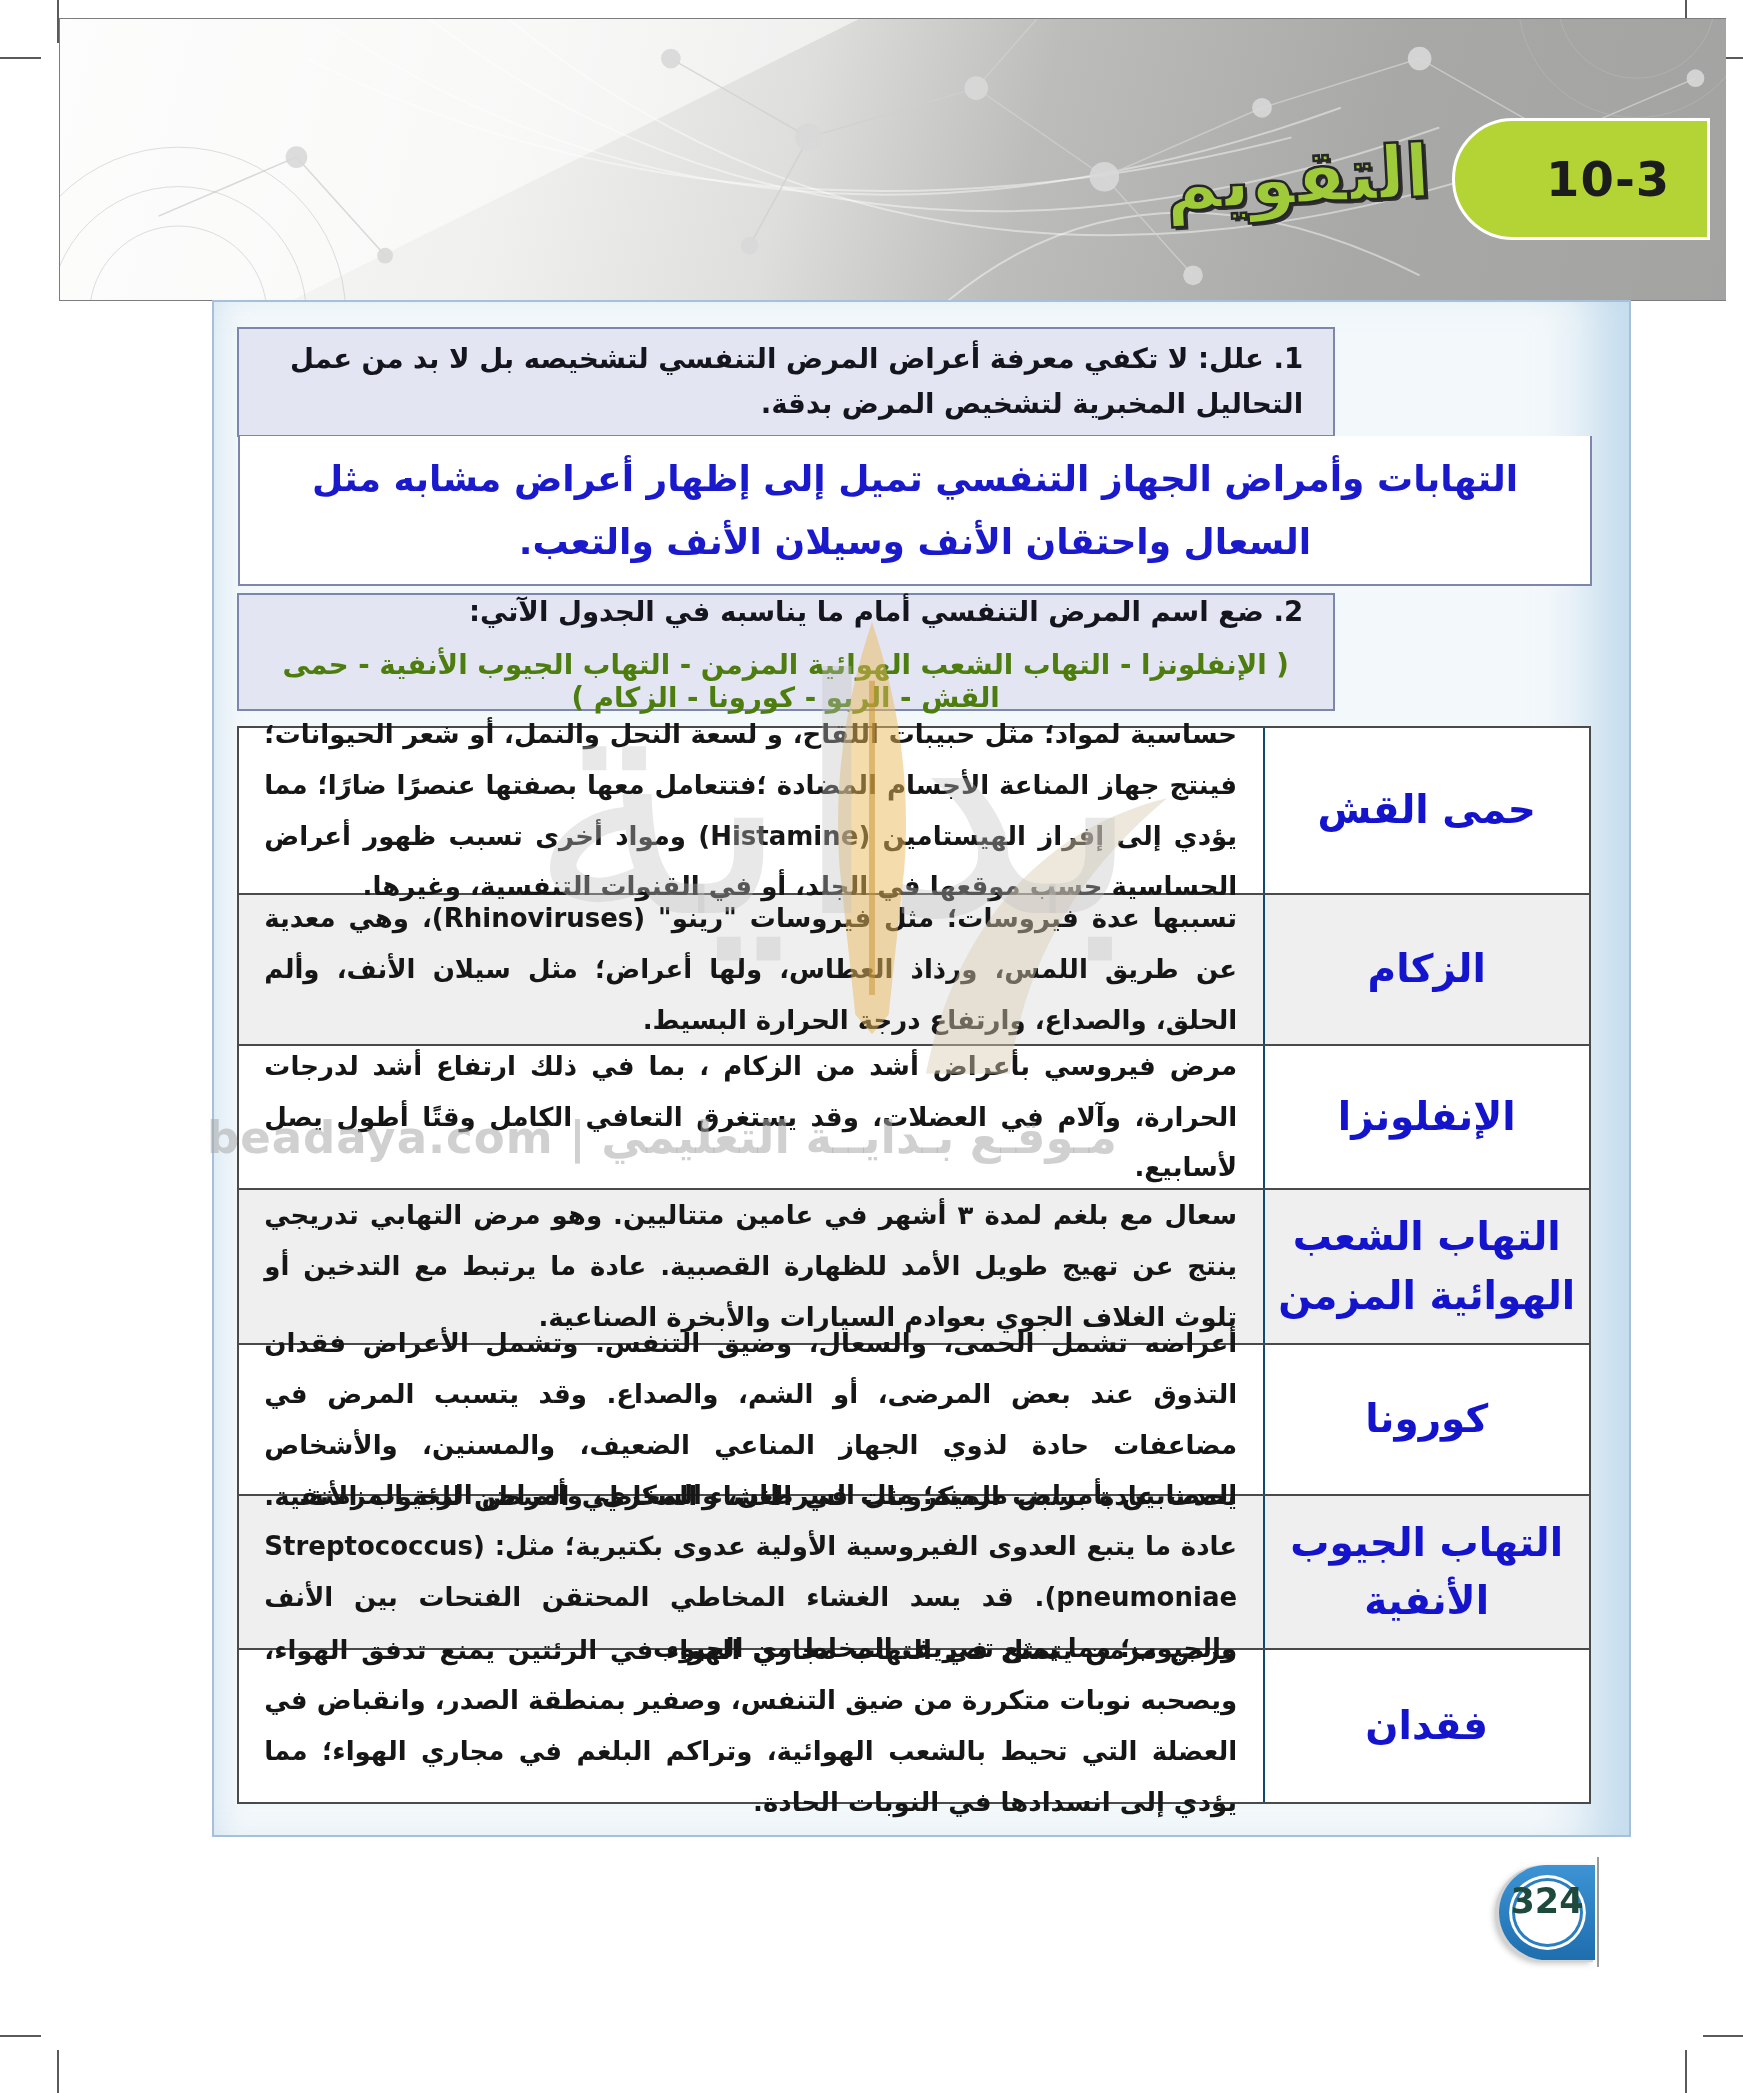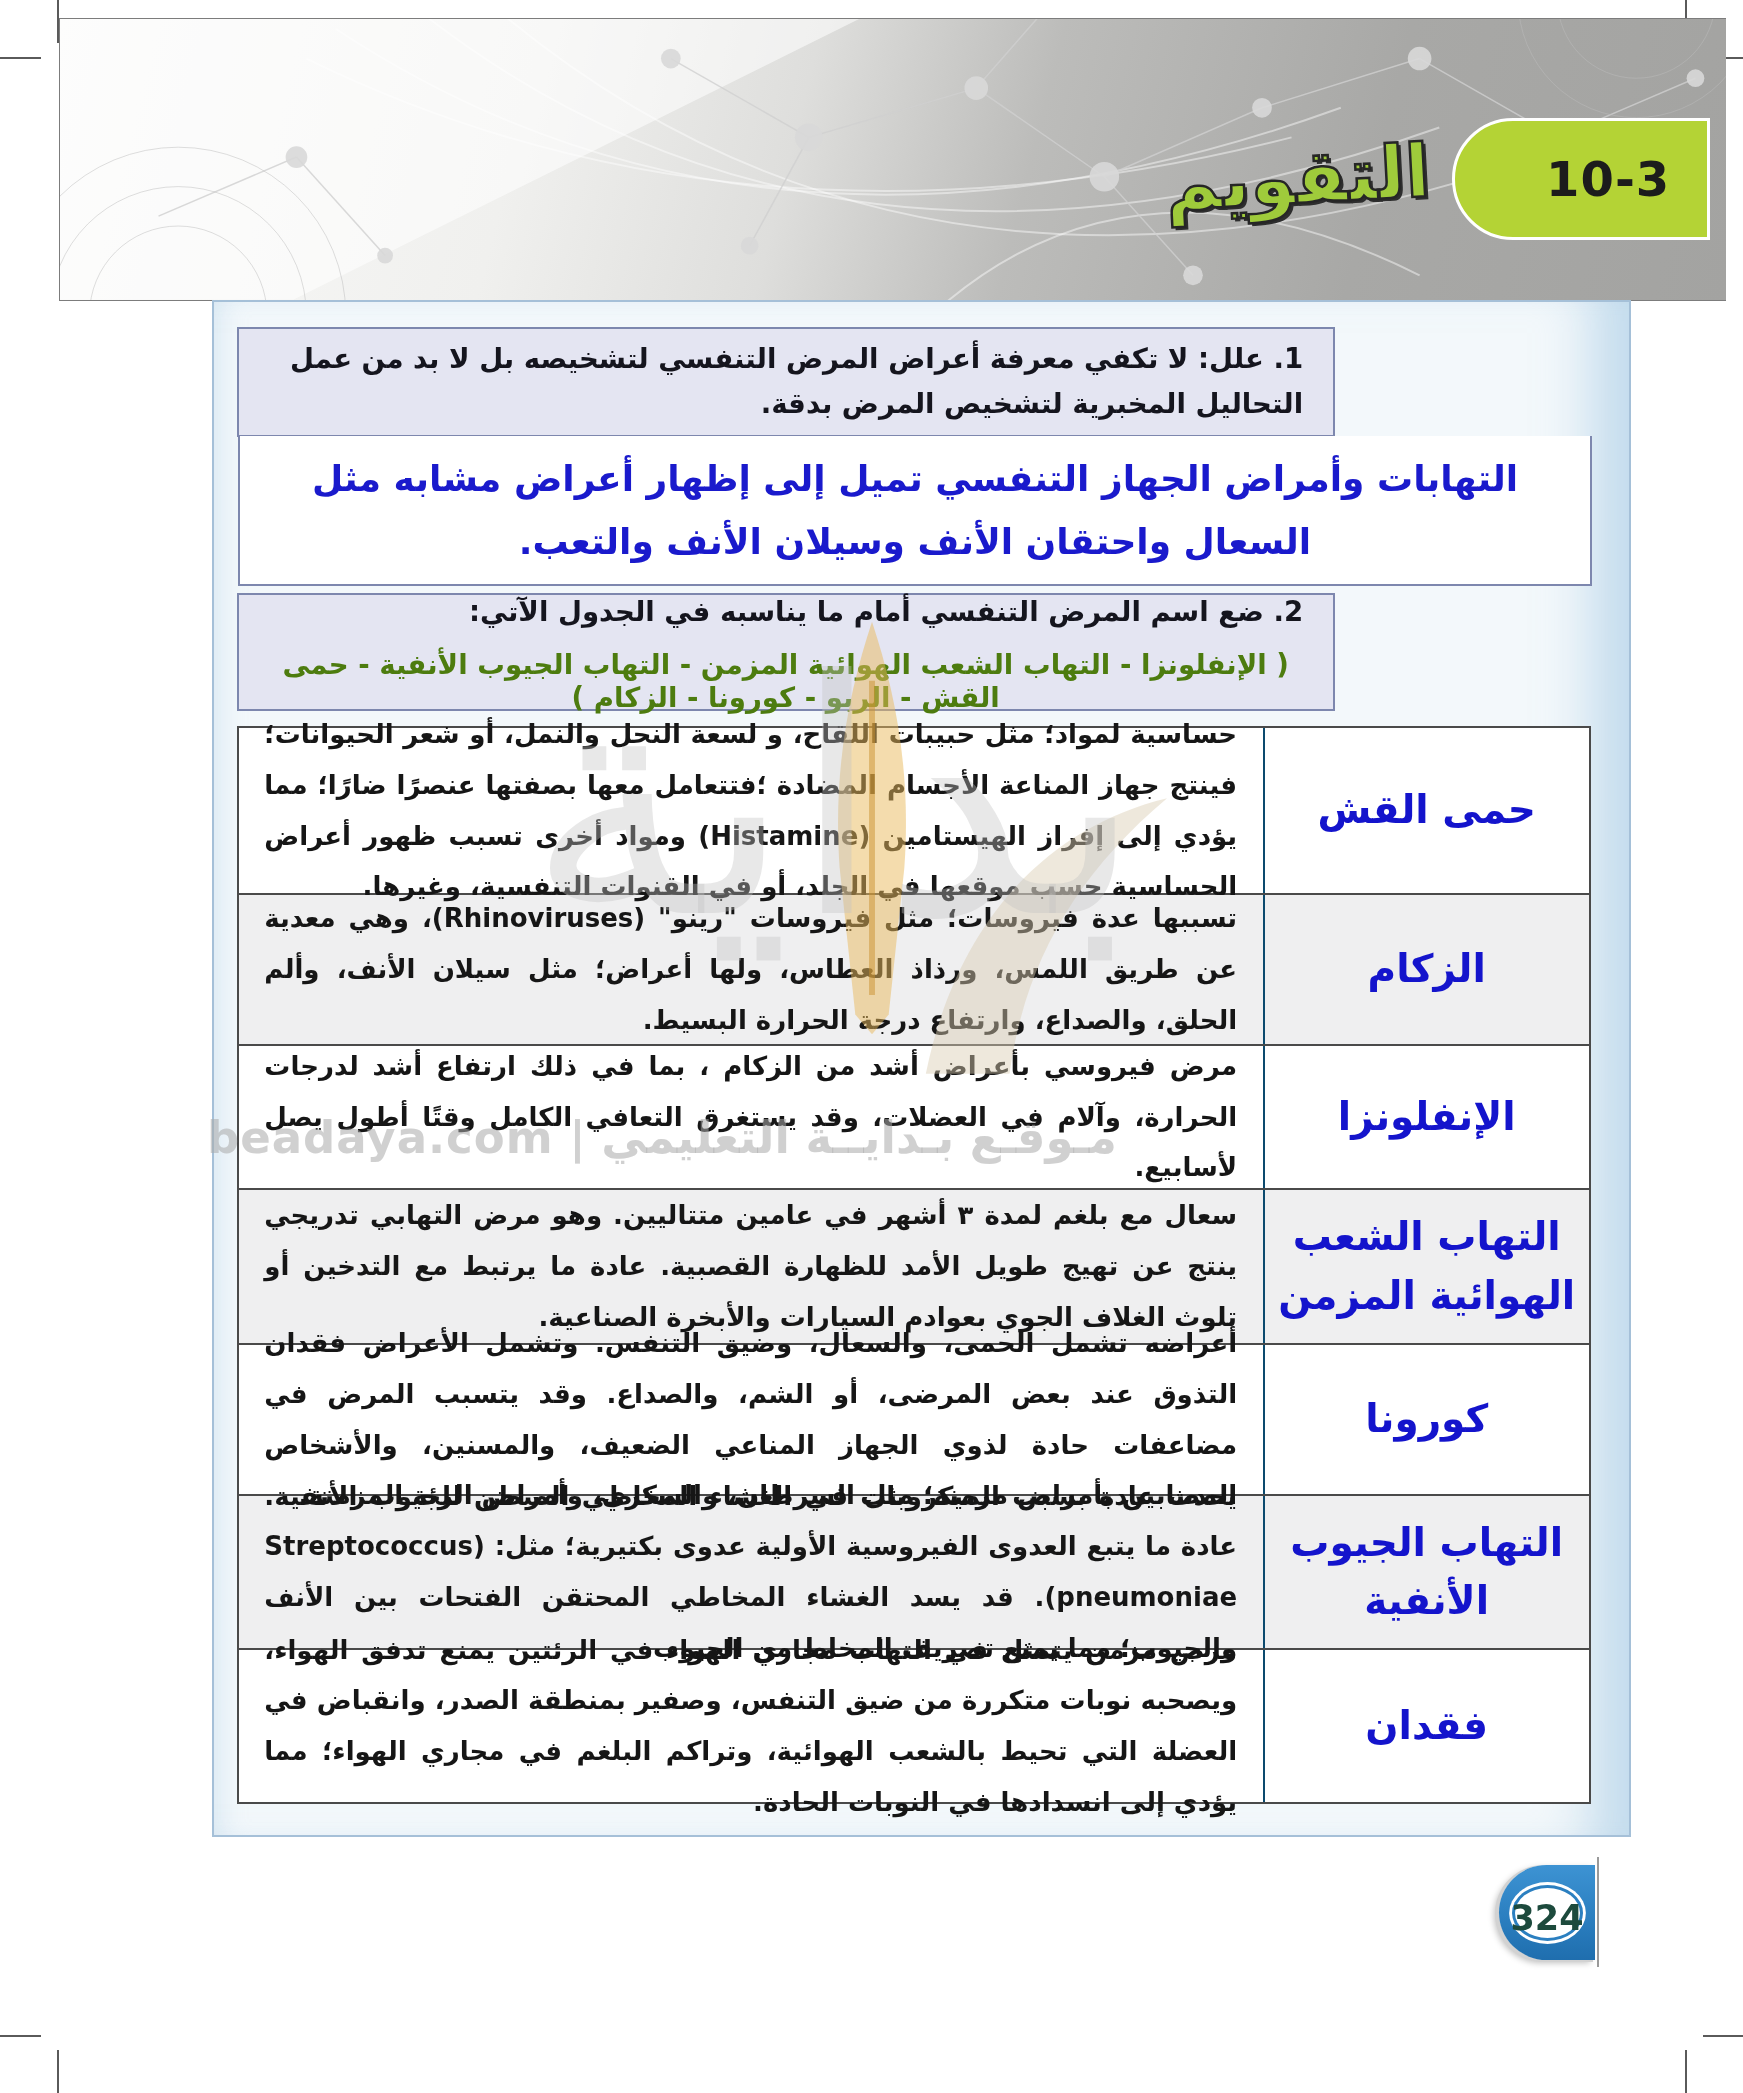--- a/index.html
+++ b/index.html
@@ -112,23 +112,23 @@
   .wm-shape{position:absolute;}
   
   .page-badge{
     position:absolute;left:1499px;top:1865px;width:96px;height:95px;
     background:linear-gradient(180deg,#3d93d3 0%,#2b7fc0 55%,#1f6eae 100%);
     border-radius:49px 0 0 49px;
     box-shadow:-3px 1px 0 1px #d2d2d2, -4.9px 3px 5.9px rgba(0,0,0,.25);
     display:flex;align-items:center;justify-content:center;
   }
   .page-badge .circle{
-    width:65px;height:50px;background:#ffffff;border-radius:50%;
+    width:65px;height:63px;background:#ffffff;border-radius:50%;
     box-shadow:0 0 0 3px #2b7fc0, 0 0 0 5.9px #ffffff;
-    display:flex;align-items:flex-end;justify-content:center;
+    display:flex;align-items:flex-start;justify-content:center;
   }
   .page-badge .num{font-size:35px;font-weight:bold;color:#1d4a3d;direction:ltr;}
   .edge-line{position:absolute;left:1597px;top:1857px;width:2px;height:110px;background:#9a9a9a;}
 </style>
 </head>
 <body>
 
 <div class="page">
 
   <div class="crop h" style="left:0;top:57px;"></div>

